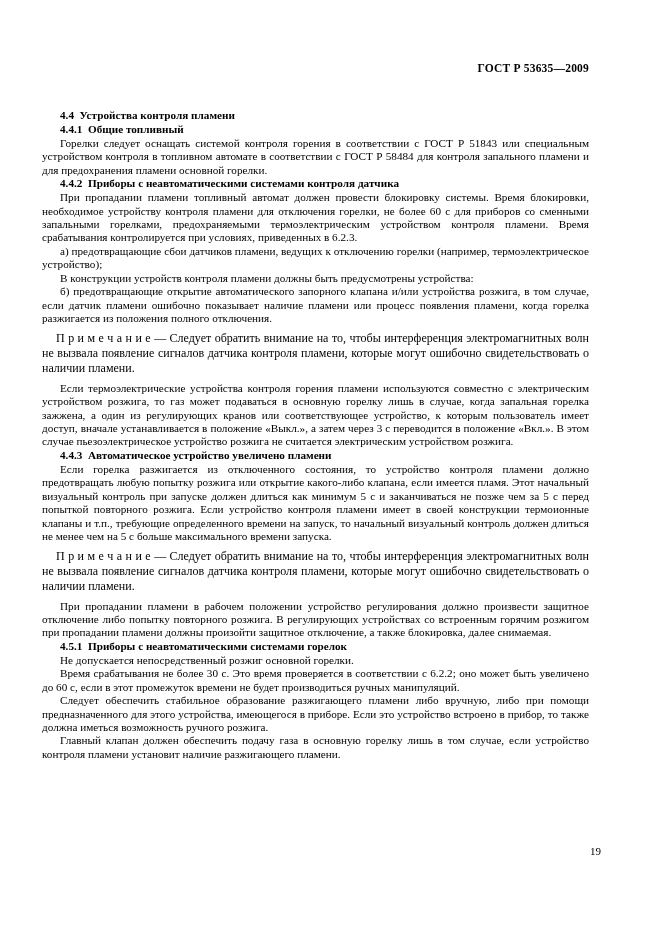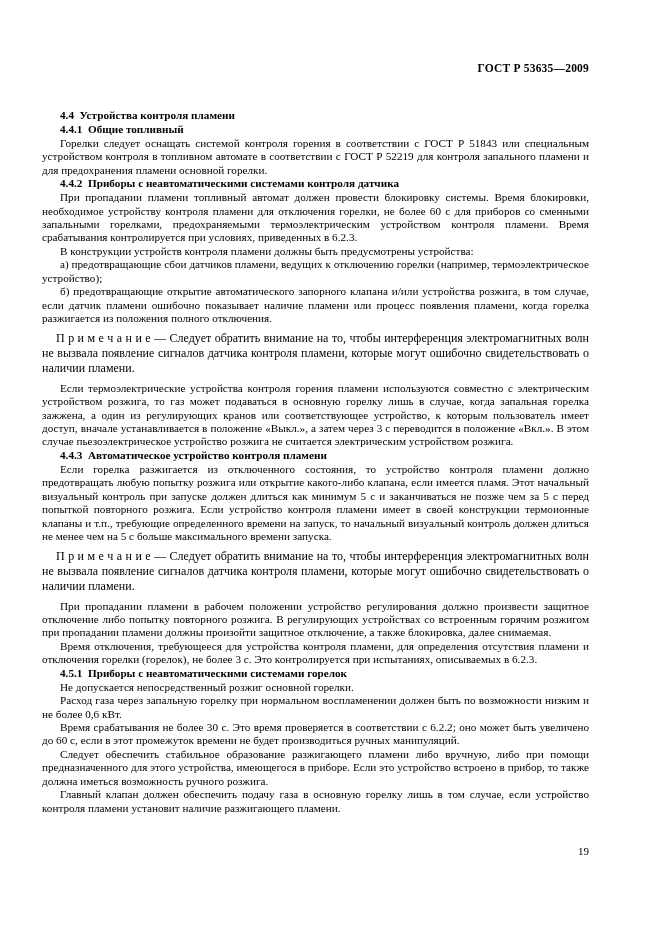--- a/index.html
+++ b/index.html
@@ -44,49 +44,47 @@
   .note {
     font-size: 12px;
     line-height: 15px;
     text-align: justify;
     text-indent: 14px;
     margin: 5px 0 6px 0;
   }
   .page-number {
     position: absolute;
     top: 845px;
-    right: 72px;
+    right: 60px;
     font-size: 11px;
     text-align: right;
   }
 </style>
 </head>
 <body>
 
 <div class="page">
   <div class="doc-header">ГОСТ Р 53635—2009</div>
 
   <div class="content">
       <div class="heading">4.4  Устройства контроля пламени</div>
       <div class="heading">4.4.1  Общие топливный</div>
-      <div class="para">Горелки следует оснащать системой контроля горения в соответствии с ГОСТ Р 51843 или специальным устройством контроля в топливном автомате в соответствии с ГОСТ Р 52219 для контроля запального пламени и для предохранения пламени основной горелки.</div>
+      <div class="para">Горелки следует оснащать системой контроля горения в соответствии с ГОСТ Р 51843 или специальным устройством контроля в топливном автомате в соответствии с ГОСТ Р 58484 для контроля запального пламени и для предохранения пламени основной горелки.</div>
       <div class="heading">4.4.2  Приборы с неавтоматическими системами контроля датчика</div>
       <div class="para">При пропадании пламени топливный автомат должен провести блокировку системы. Время блокировки, необходимое устройству контроля пламени для отключения горелки, не более 60 с для приборов со сменными запальными горелками, предохраняемыми термоэлектрическим устройством контроля пламени. Время срабатывания контролируется при условиях, приведенных в 6.2.3.</div>
+      <div class="para">а) предотвращающие сбои датчиков пламени, ведущих к отключению горелки (например, термоэлектрическое устройство);</div>
       <div class="para">В конструкции устройств контроля пламени должны быть предусмотрены устройства:</div>
-      <div class="para">а) предотвращающие сбои датчиков пламени, ведущих к отключению горелки (например, термоэлектрическое устройство);</div>
       <div class="para">б) предотвращающие открытие автоматического запорного клапана и/или устройства розжига, в том случае, если датчик пламени ошибочно показывает наличие пламени или процесс появления пламени, когда горелка разжигается из положения полного отключения.</div>
       <div class="note">П р и м е ч а н и е — Следует обратить внимание на то, чтобы интерференция электромагнитных волн не вызвала появление сигналов датчика контроля пламени, которые могут ошибочно свидетельствовать о наличии пламени.</div>
       <div class="para">Если термоэлектрические устройства контроля горения пламени используются совместно с электрическим устройством розжига, то газ может подаваться в основную горелку лишь в случае, когда запальная горелка зажжена, а один из регулирующих кранов или соответствующее устройство, к которым пользователь имеет доступ, вначале устанавливается в положение «Выкл.», а затем через 3 с переводится в положение «Вкл.». В этом случае пьезоэлектрическое устройство розжига не считается электрическим устройством розжига.</div>
-      <div class="heading">4.4.3  Автоматическое устройство контроля пламени</div>
+      <div class="heading">4.4.3  Автоматическое устройство увеличено пламени</div>
       <div class="para">Если горелка разжигается из отключенного состояния, то устройство контроля пламени должно предотвращать любую попытку розжига или открытие какого-либо клапана, если имеется пламя. Этот начальный визуальный контроль при запуске должен длиться как минимум 5 с и заканчиваться не позже чем за 5 с перед попыткой повторного розжига. Если устройство контроля пламени имеет в своей конструкции термоионные клапаны и т.п., требующие определенного времени на запуск, то начальный визуальный контроль должен длиться не менее чем на 5 с больше максимального времени запуска.</div>
       <div class="note">П р и м е ч а н и е — Следует обратить внимание на то, чтобы интерференция электромагнитных волн не вызвала появление сигналов датчика контроля пламени, которые могут ошибочно свидетельствовать о наличии пламени.</div>
       <div class="para">При пропадании пламени в рабочем положении устройство регулирования должно произвести защитное отключение либо попытку повторного розжига. В регулирующих устройствах со встроенным горячим розжигом при пропадании пламени должны произойти защитное отключение, а также блокировка, далее снимаемая.</div>
-      <div class="para">Время отключения, требующееся для устройства контроля пламени, для определения отсутствия пламени и отключения горелки (горелок), не более 3 с. Это контролируется при испытаниях, описываемых в 6.2.3.</div>
       <div class="heading">4.5.1  Приборы с неавтоматическими системами горелок</div>
       <div class="para">Не допускается непосредственный розжиг основной горелки.</div>
-      <div class="para">Расход газа через запальную горелку при нормальном воспламенении должен быть по возможности низким и не более 0,6 кВт.</div>
       <div class="para">Время срабатывания не более 30 с. Это время проверяется в соответствии с 6.2.2; оно может быть увеличено до 60 с, если в этот промежуток времени не будет производиться ручных манипуляций.</div>
       <div class="para">Следует обеспечить стабильное образование разжигающего пламени либо вручную, либо при помощи предназначенного для этого устройства, имеющегося в приборе. Если это устройство встроено в прибор, то также должна иметься возможность ручного розжига.</div>
       <div class="para">Главный клапан должен обеспечить подачу газа в основную горелку лишь в том случае, если устройство контроля пламени установит наличие разжигающего пламени.</div>
     </div>
 
   <div class="page-number">19</div>
 </div>
 
 </body></html>

